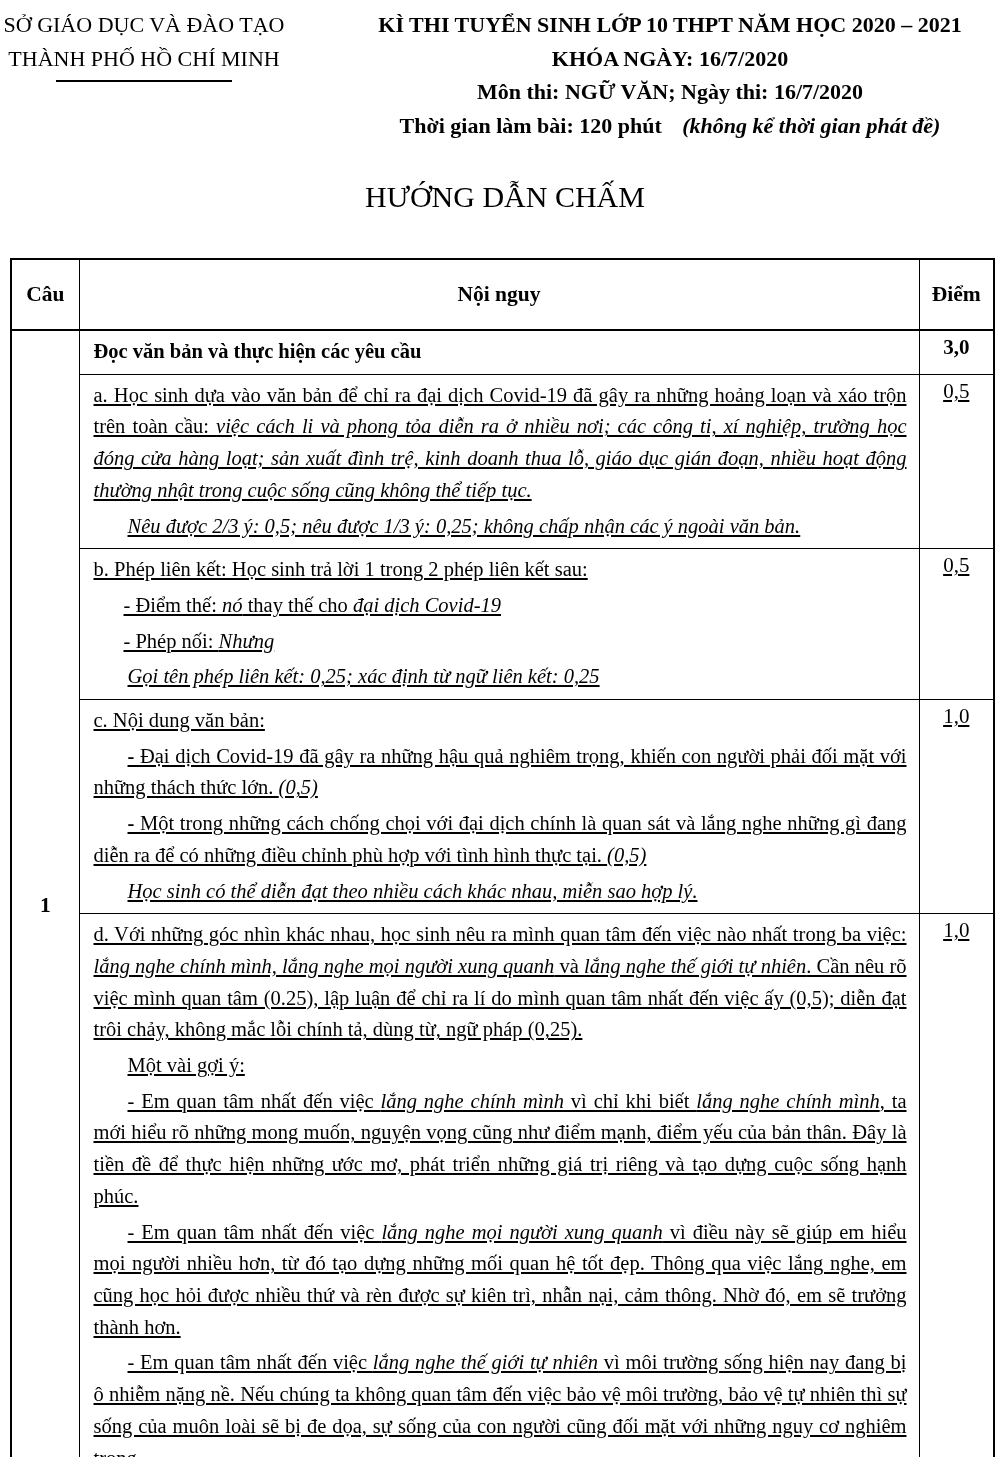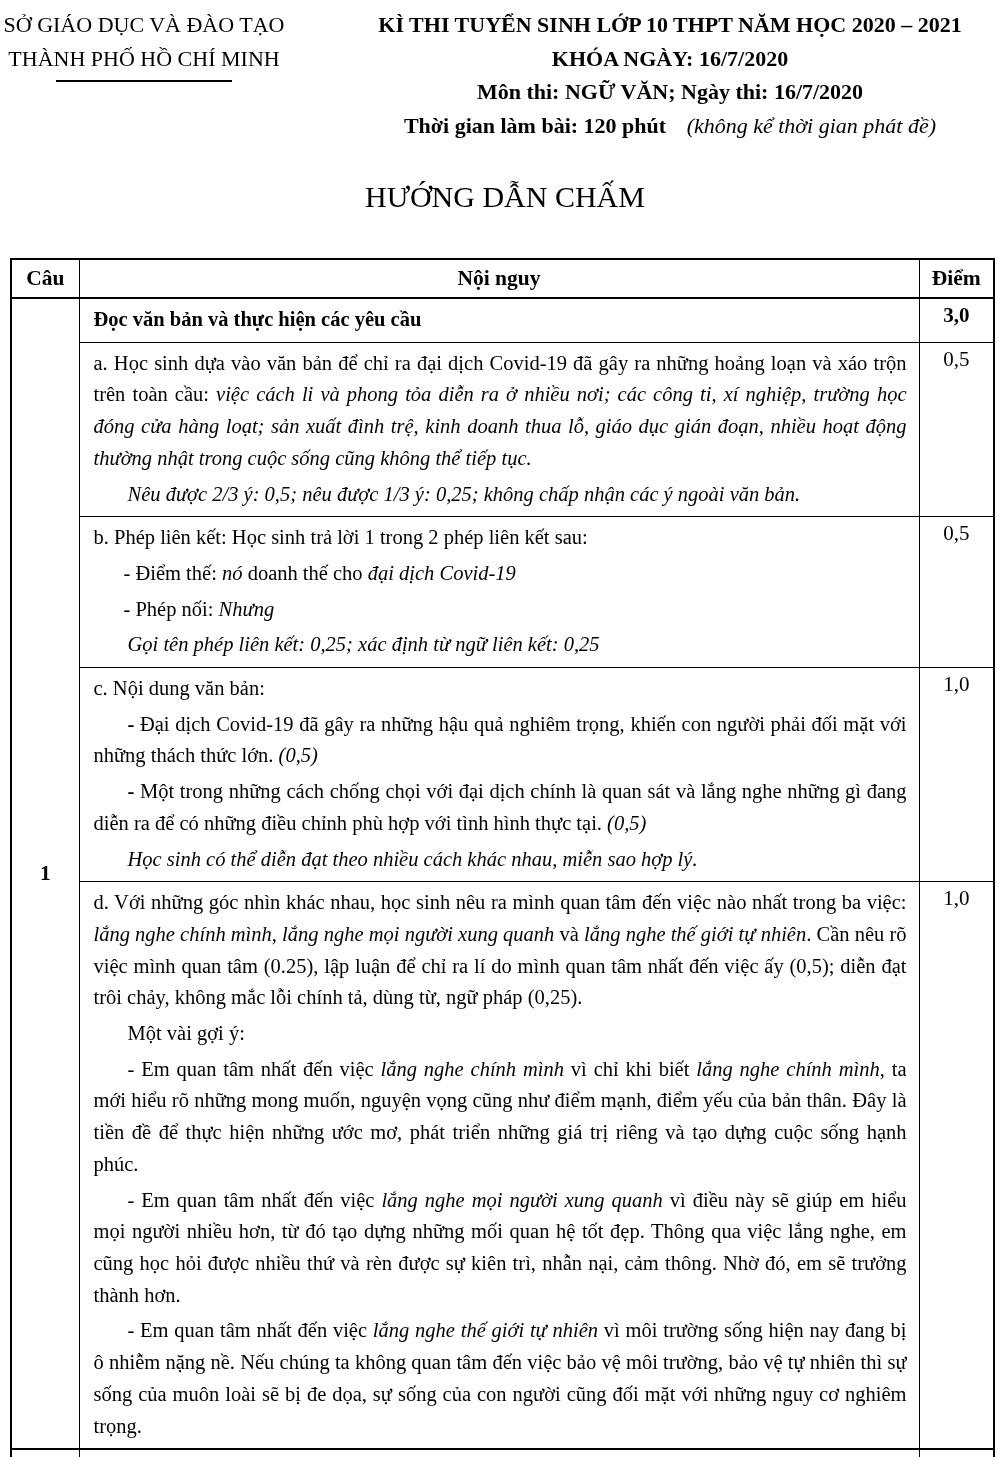--- a/index.html
+++ b/index.html
@@ -19,21 +19,21 @@
     text-align:center; font-size:22px; line-height:34px;
   }
   .hdr-underline{
     width:176px; border-top:2.2px solid #000; margin:4px auto 0;
   }
   .hdr-right{
     position:absolute; top:8px; left:330px; width:680px;
     text-align:center; font-weight:bold; font-size:22px; line-height:33.5px;
   }
   .nowrap-line{ white-space:nowrap; }
-  .hdr-italic{ font-weight:normal; font-style:italic;margin-left:15px; }
+  .hdr-italic{ font-weight:bold; font-style:italic;margin-left:15px; }
 
   .doc-title{
     position:absolute; top:180px; left:0; width:1010px;
     text-align:center; font-size:30px; font-weight:normal;
   }
 
   
   table.grading{
     position:absolute; top:258px; left:10px;
     width:983px; table-layout:fixed;
@@ -42,24 +42,24 @@
     font-size:20.5px;
   }
   col.c-cau  { width:68px; }
   col.c-noi  { width:840px; }
   col.c-diem { width:75px; }
 
   th, td { border:1.6px solid #000; }
 
   thead th{
     font-size:21.5px; font-weight:bold; text-align:center;
-    padding:6px 2px; border-bottom:2.5px solid #000;
+    padding:22px 2px; border-bottom:2.5px solid #000;
   }
   tr.group-start td{ border-top:2.6px solid #000; }
-  tr.sub td{ border-top:1.4px solid #000; }
+  tr.sub td{ border-top:1.4px solid #000;text-decoration:underline; }
 
   td.cau-cell{
     text-align:center; vertical-align:middle;
     font-weight:bold; font-size:21.5px;
   }
   td.content-cell{
     padding:1px 8px 2px 10px;
     text-align:justify; vertical-align:top;
     line-height:31.7px;
   }
@@ -114,21 +114,21 @@
       <tr class="sub">
         <td class="content-cell">
           <p class="para ind0"><span class="">a. Học sinh dựa vào văn bản để chỉ ra đại dịch Covid-19 đã gây ra những hoảng loạn và xáo trộn trên toàn cầu: </span><span class="it ">việc cách li và phong tỏa diễn ra ở nhiều nơi; các công ti, xí nghiệp, trường học đóng cửa hàng loạt; sản xuất đình trệ, kinh doanh thua lỗ, giáo dục gián đoạn, nhiều hoạt động thường nhật trong cuộc sống cũng không thể tiếp tục.</span></p>
           <p class="para ind1"><span class="it ">Nêu được 2/3 ý: 0,5; nêu được 1/3 ý: 0,25; không chấp nhận các ý ngoài văn bản.</span></p>
         </td>
         <td class="diem-cell">0,5</td>
       </tr>
       <tr class="sub">
         <td class="content-cell">
           <p class="para ind0"><span class="">b. Phép liên kết: Học sinh trả lời 1 trong 2 phép liên kết sau:</span></p>
-          <p class="para ind2"><span class="">- Điểm thế: </span><span class="it ">nó</span><span class=""> doanh thế cho </span><span class="it ">đại dịch Covid-19</span></p>
+          <p class="para ind2"><span class="">- Điểm thế: </span><span class="it ">nó</span><span class=""> thay thế cho </span><span class="it ">đại dịch Covid-19</span></p>
           <p class="para ind2"><span class="">- Phép nối: </span><span class="it ">Nhưng</span></p>
           <p class="para ind1"><span class="it ">Gọi tên phép liên kết: 0,25; xác định từ ngữ liên kết: 0,25</span></p>
         </td>
         <td class="diem-cell">0,5</td>
       </tr>
       <tr class="sub">
         <td class="content-cell">
           <p class="para ind0"><span class="">c. Nội dung văn bản:</span></p>
           <p class="para ind1"><span class="bd">- </span><span class="">Đại dịch Covid-19 đã gây ra những hậu quả nghiêm trọng, khiến con người phải đối mặt với những thách thức lớn. </span><span class="it ">(0,5)</span></p>
           <p class="para ind1"><span class="bd">- </span><span class="">Một trong những cách chống chọi với đại dịch chính là quan sát và lắng nghe những gì đang diễn ra để có những điều chỉnh phù hợp với tình hình thực tại. </span><span class="it ">(0,5)</span></p>

